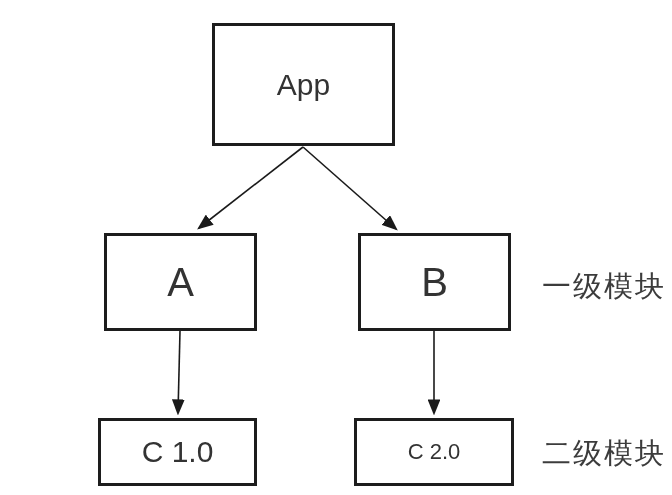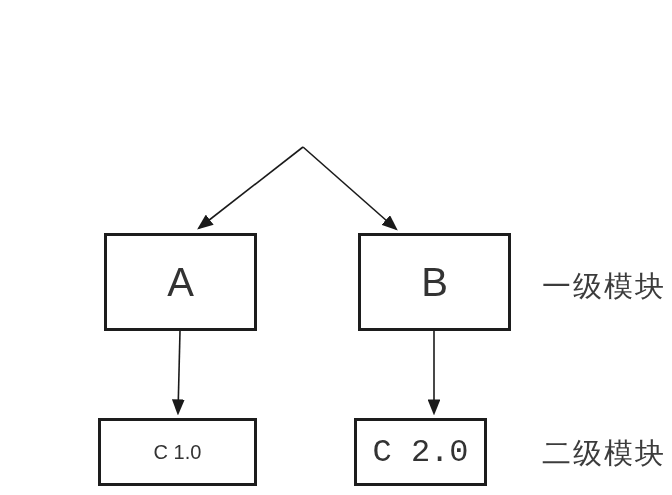--- a/index.html
+++ b/index.html
@@ -29,22 +29,22 @@
     border: 3px solid #1d1d1d;
     background: #ffffff;
     display: flex;
     align-items: center;
     justify-content: center;
     color: #333333;
   }
   #node-app  { left: 212px; top: 23px;  width: 183px; height: 123px; font-size: 30px; }
   #node-a    { left: 104px; top: 233px; width: 153px; height: 98px;  font-size: 40px; }
   #node-b    { left: 358px; top: 233px; width: 153px; height: 98px;  font-size: 40px; }
-  #node-c1   { left: 98px;  top: 418px; width: 159px; height: 68px;  font-size: 20px; }
-  #node-c2   { left: 354px; top: 418px; width: 133px; height: 68px;  font-size: 32px; font-family: Liberation Mono, monospace; }
+  #node-c1   { left: 98px;  top: 418px; width: 159px; height: 68px;  font-size: 30px; }
+  #node-c2   { left: 354px; top: 418px; width: 160px; height: 68px;  font-size: 22px; }
   .side-label {
     position: absolute;
     left: 536px;
     width: 136px;
     text-align: center;
     font-size: 29px;
     letter-spacing: 2px;
     color: #3c3c3c;
     white-space: nowrap;
   }
@@ -76,20 +76,23 @@
       <marker id="arrowhead" markerWidth="10" markerHeight="8" refX="8.5" refY="4" orient="auto">
         <path d="M0,0 L10,4 L0,8 Z" fill="#1a1a1a"></path>
       </marker>
     </defs>
     <line x1="303" y1="147" x2="199" y2="228" stroke="#1a1a1a" stroke-width="1.6" marker-end="url(#arrowhead)"></line>
     <line x1="303" y1="147" x2="396" y2="229" stroke="#1a1a1a" stroke-width="1.6" marker-end="url(#arrowhead)"></line>
     <line x1="180" y1="331" x2="178" y2="413" stroke="#1a1a1a" stroke-width="1.6" marker-end="url(#arrowhead)"></line>
     <line x1="434" y1="331" x2="434" y2="413" stroke="#1a1a1a" stroke-width="1.6" marker-end="url(#arrowhead)"></line>
   </svg>
 
+  <div class="node" id="node-app">
+    <span>App</span>
+  </div>
 
   <div class="node" id="node-a">
     <span>A</span>
   </div>
 
   <div class="node" id="node-b">
     <span>B</span>
   </div>
 
   <div class="node" id="node-c1">

